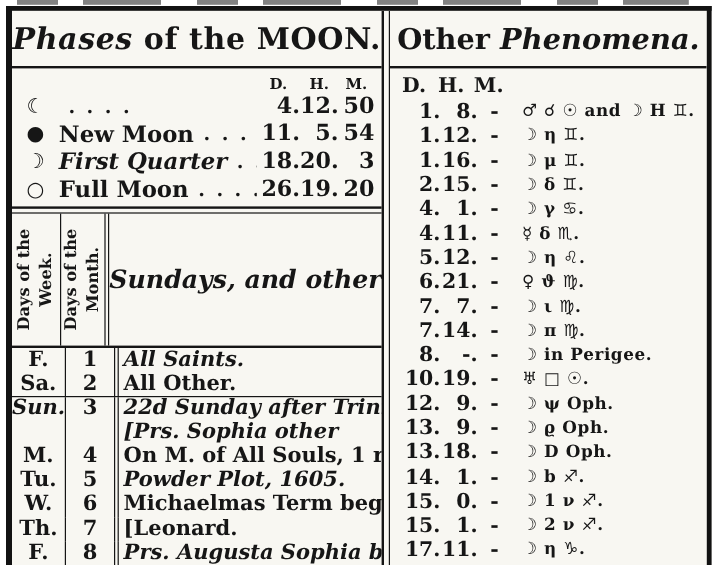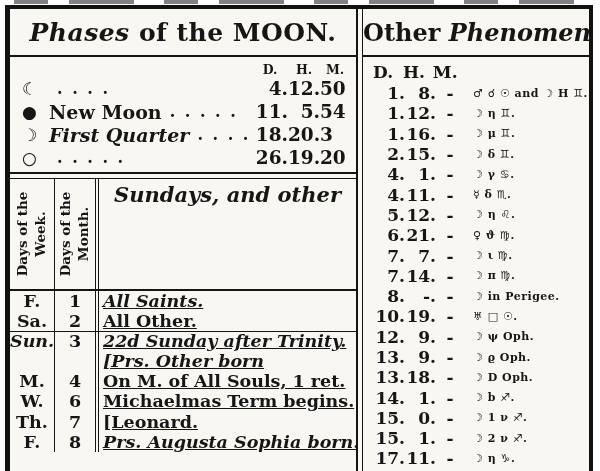--- a/index.html
+++ b/index.html
@@ -4,64 +4,64 @@
 <style>
   html,body{margin:0;padding:0;}
   .page{position:relative;width:600px;height:471px;background:#ffffff;overflow:hidden;
         font-family:"DejaVu Serif","DejaVu Sans",serif;color:#161616;}
   .smudge{position:absolute;top:0;left:14px;width:560px;height:4px;opacity:.55;
           background:repeating-linear-gradient(90deg,#1c1c1c 0 34px,transparent 34px 55px,#1c1c1c 55px 120px,transparent 120px 150px);}
   .frame{position:absolute;left:5px;right:7px;top:5px;bottom:0;background:#f8f7f2;
          border-top:4px solid #121212;border-left:5px solid #121212;border-right:4px solid #121212;
          display:flex;overflow:hidden;}
   
-  .left-panel{width:346px;display:flex;flex-direction:column;}
+  .left-panel{width:308px;display:flex;flex-direction:column;}
   .lp-title{height:46px;line-height:48px;text-align:center;font-size:25px;font-weight:bold;
             border-bottom:2px solid #151515;letter-spacing:.5px;white-space:nowrap;}
   .italic{font-style:italic;}
   .phases{padding:5px 6px 0 12px;}
   .dhm-row{display:flex;justify-content:flex-end;font-size:12.5px;font-weight:bold;height:15px;line-height:15px;}
   .dhm-row .c{text-align:center;}
   .cd{width:36px;} .ch{width:32px;} .cm{width:30px;}
   .phase-row{display:flex;align-items:center;height:23px;font-size:19px;font-weight:bold;white-space:nowrap;}
   .ph-icon{width:27px;font-size:17px;}
   .ph-dots{flex:1;overflow:hidden;padding:0 2px 0 8px;letter-spacing:2px;font-size:16px;text-align:left;}
   .ph-d,.ph-h{text-align:right;font-size:18.5px;}
-  .ph-d{width:36px;} .ph-h{width:32px;} .ph-m{width:30px;font-size:18.5px;}
+  .ph-d{width:36px;} .ph-h{width:32px;} .ph-m{width:30px;text-align:right;font-size:18.5px;}
   .double-rule{height:4px;border-top:2px solid #151515;border-bottom:1.5px solid #151515;margin-top:3px;}
   .cal{flex:1;display:flex;flex-direction:column;}
   .cal-header{display:flex;height:110px;border-bottom:2.5px solid #151515;}
   .vcell{position:relative;}
   .vc1{width:44px;border-right:1.5px solid #151515;}
   .vc2{width:40px;border-right:4px double #151515;}
   .vtext{position:absolute;left:50%;top:50%;transform:translate(-50%,-50%) rotate(-90deg);
          width:108px;text-align:center;font-size:13.5px;line-height:1.3;font-weight:bold;}
-  .cal-c3{flex:1;display:flex;flex-direction:row;justify-content:center;text-align:center;
+  .cal-c3{flex:1;display:flex;flex-direction:column;justify-content:center;text-align:center;
           font-size:21px;font-weight:bold;font-style:italic;line-height:1.55;white-space:nowrap;}
   .cal-body{flex:1;}
   .cal-row{display:flex;height:20.2px;}
   .cal-row.rule-above{border-top:1.5px solid #151515;height:18.7px;}
   .cr-week{width:44px;border-right:1.5px solid #151515;text-align:center;}
   .cr-date{width:40px;border-right:4px double #151515;text-align:center;}
-  .cr-text{flex:1;padding:0 4px 0 4px;white-space:nowrap;overflow:hidden;text-decoration:underline;}
+  .cr-text{flex:1;padding:0 4px 0 4px;white-space:nowrap;overflow:hidden;}
   .cal-row span{display:block;font-size:17.5px;font-weight:bold;line-height:20.2px;}
   .cal-row.rule-above span{line-height:18.7px;}
   
   .divider{width:4px;border-left:2px solid #151515;border-right:1.5px solid #151515;}
   .right-panel{flex:1;display:flex;flex-direction:column;overflow:hidden;}
   .rp-title{height:46px;line-height:48px;text-align:center;font-size:24px;font-weight:bold;
             border-bottom:2px solid #151515;white-space:nowrap;}
   .rp-dhm{padding:7px 0 3px 10px;font-size:17px;font-weight:bold;height:16px;line-height:16px;}
   .rp-dhm .c{display:inline-block;text-align:left;}
   .rp-dhm .cd{width:24px;}.rp-dhm .ch{width:24px;}.rp-dhm .cm{width:24px;}
   .p-row{display:flex;align-items:center;height:20.3px;font-weight:bold;white-space:nowrap;}
   .pr-d{width:42px;text-align:right;font-size:17px;}
   .pr-h{width:31px;text-align:right;font-size:17px;}
   .pr-m{width:28px;text-align:center;font-size:17px;}
-  .pr-text{padding-left:9px;font-size:11px;letter-spacing:.5px;}
+  .pr-text{padding-left:9px;font-size:14px;letter-spacing:.5px;}
 </style>
 </head>
 <body>
 
 <div class="page">
   <div class="smudge"></div>
   <div class="frame">
 
     <div class="left-panel">
       <div class="lp-title"><span class="italic">Phases</span><span> of the MOON.</span></div>
@@ -94,20 +94,21 @@
             <span class="ph-icon">☽</span>
             <span class="ph-name italic">First Quarter</span>
             <span class="ph-dots">. . . .</span>
             <span class="ph-d">18.</span>
             <span class="ph-h">20.</span>
             <span class="ph-m">3</span>
           </div>
 
           <div class="phase-row">
             <span class="ph-icon">○</span>
+            <span class="ph-name">Full Moon</span>
             <span class="ph-dots">. . . . .</span>
             <span class="ph-d">26.</span>
             <span class="ph-h">19.</span>
             <span class="ph-m">20</span>
           </div>
 
       </div>
 
       <div class="double-rule"></div>
 
@@ -168,36 +169,47 @@
             </div>
 
             <div class="cal-row">
               <div class="cr-week">
                 <span></span>
               </div>
               <div class="cr-date">
                 <span></span>
               </div>
               <div class="cr-text">
-                <span class="txt italic right">[Prs. Other born</span>
+                <span class="txt italic right">[Prs. Sophia other</span>
               </div>
             </div>
 
             <div class="cal-row">
               <div class="cr-week">
                 <span>M.</span>
               </div>
               <div class="cr-date">
                 <span>4</span>
               </div>
               <div class="cr-text">
                 <span class="txt">On M. of All Souls, 1 ret.</span>
               </div>
             </div>
 
+            <div class="cal-row">
+              <div class="cr-week">
+                <span>Tu.</span>
+              </div>
+              <div class="cr-date">
+                <span>5</span>
+              </div>
+              <div class="cr-text">
+                <span class="txt italic">Powder Plot, 1605.</span>
+              </div>
+            </div>
 
             <div class="cal-row">
               <div class="cr-week">
                 <span>W.</span>
               </div>
               <div class="cr-date">
                 <span>6</span>
               </div>
               <div class="cr-text">
                 <span class="txt">Michaelmas Term begins.</span>

